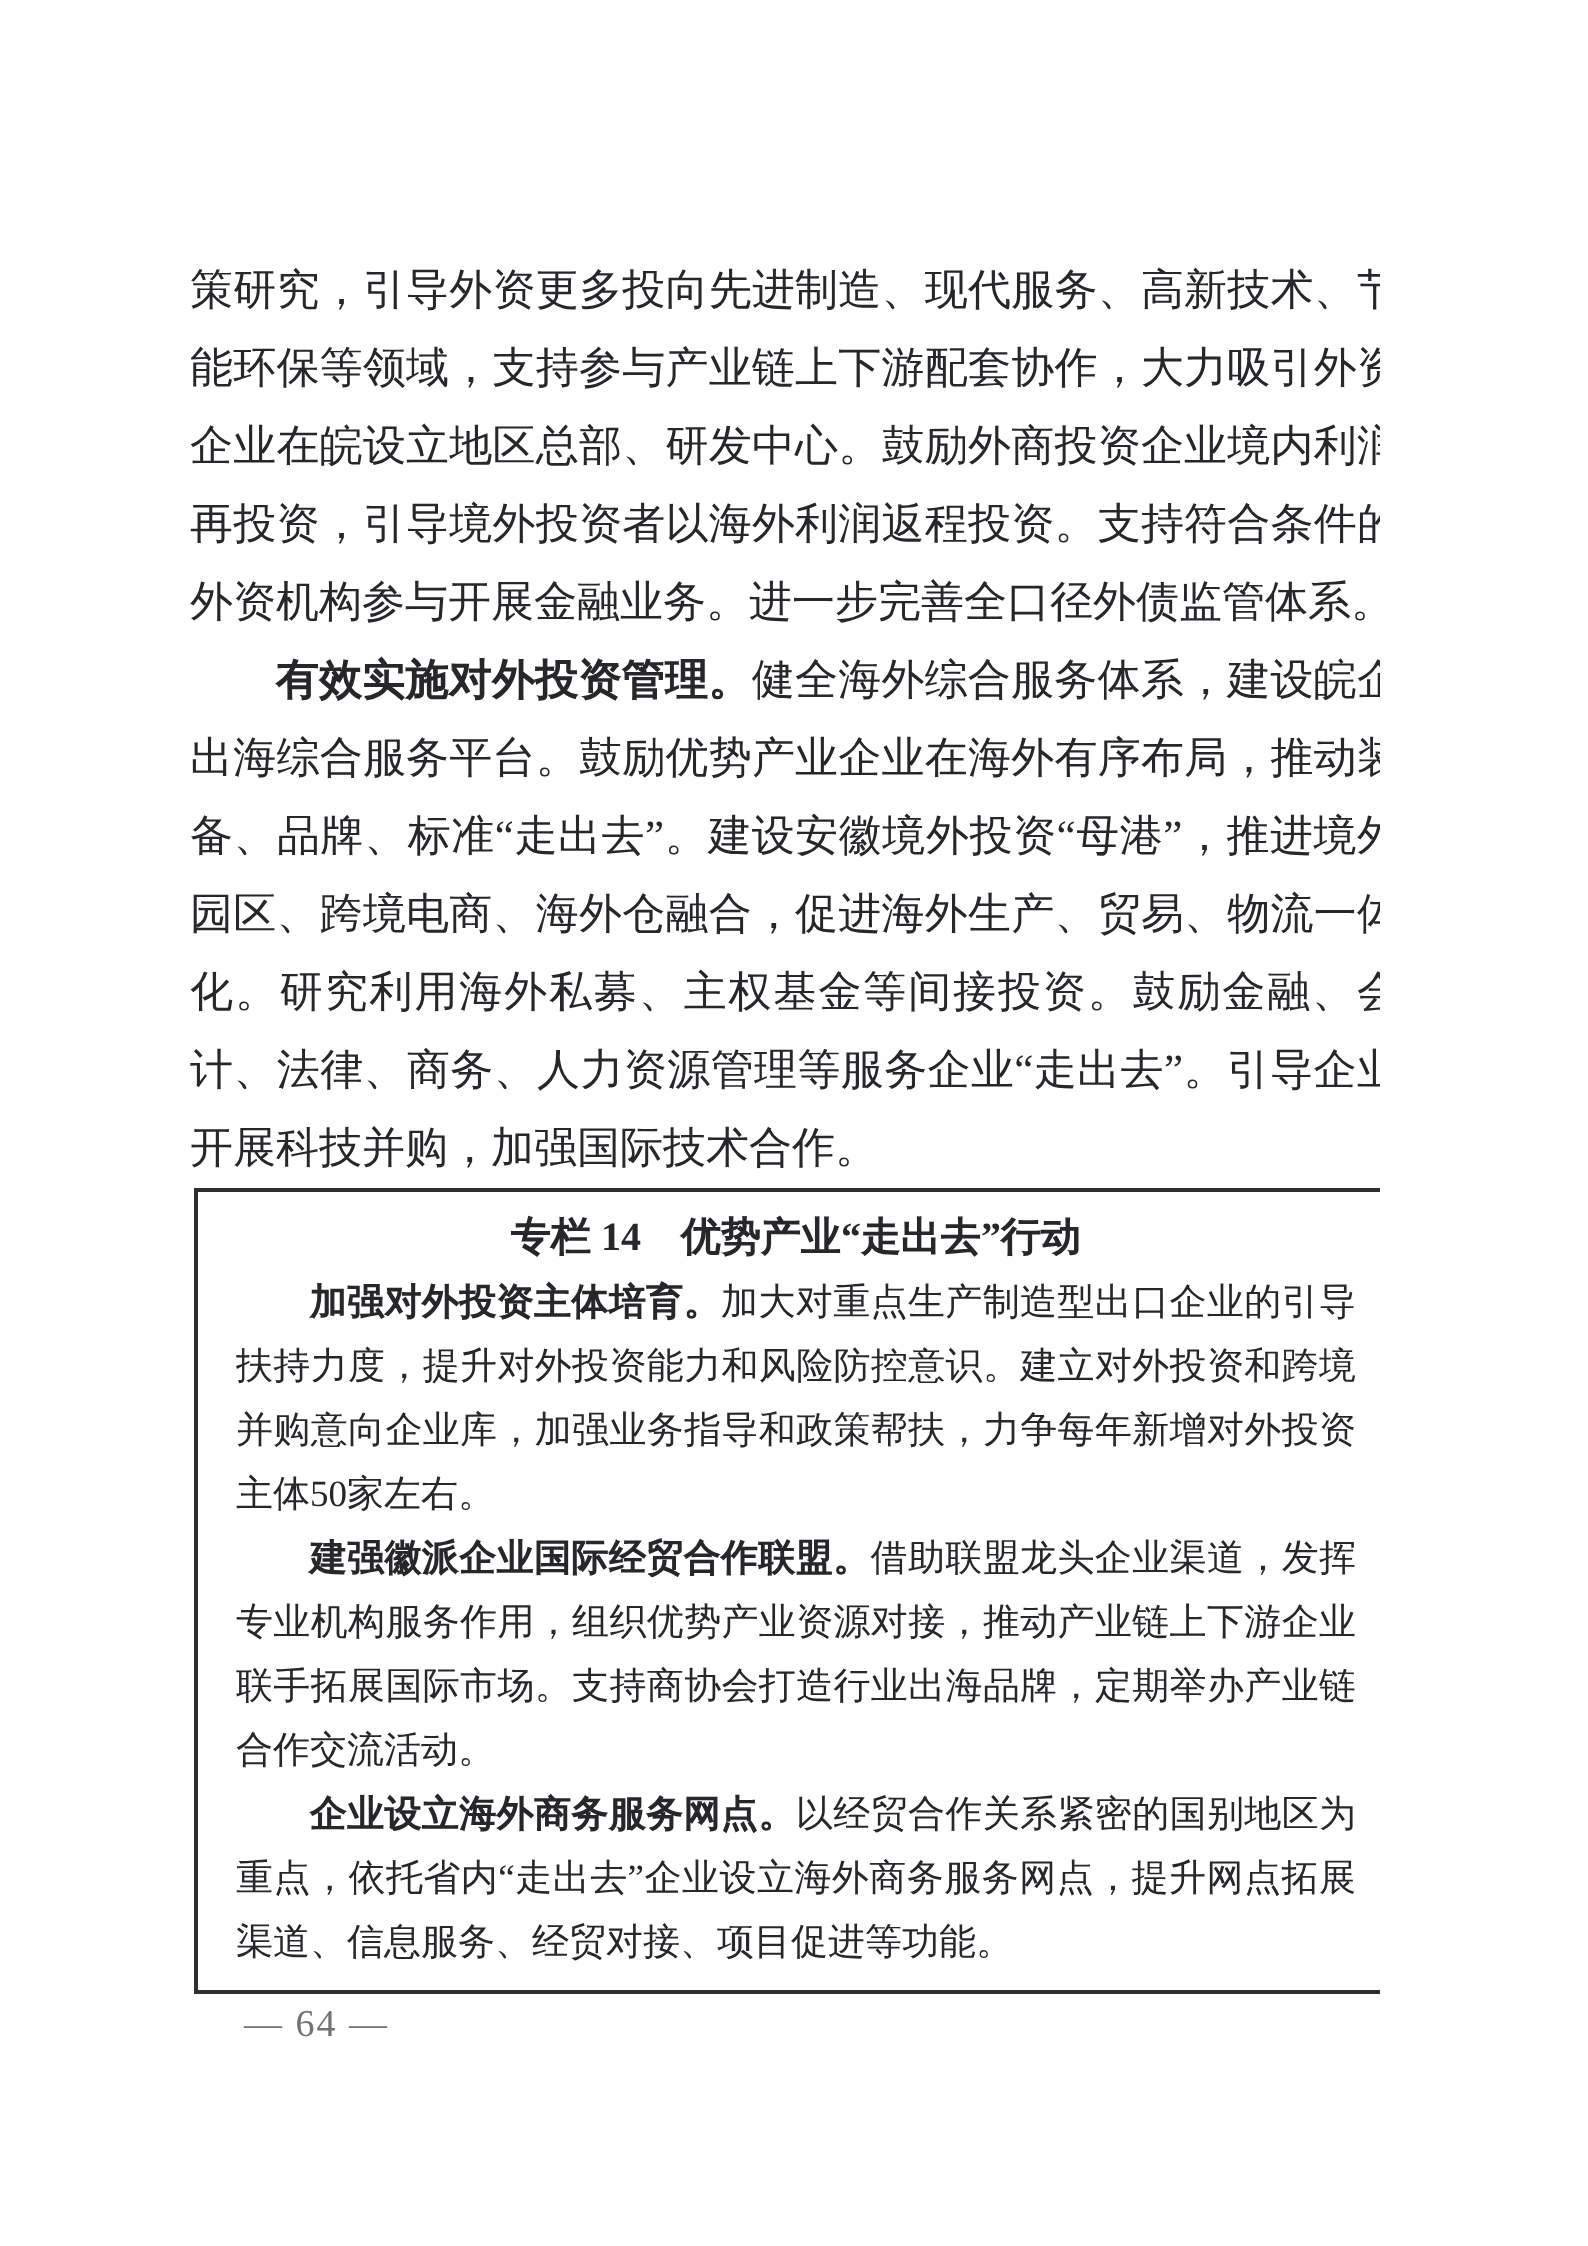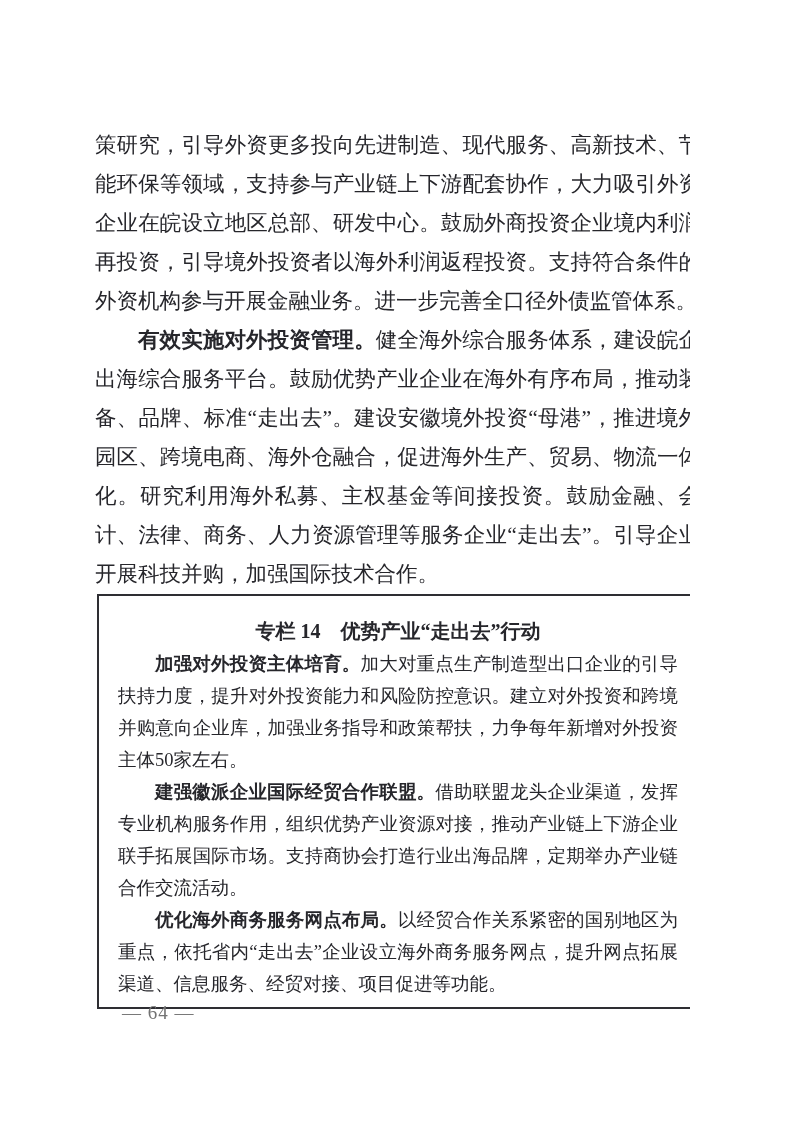--- a/index.html
+++ b/index.html
@@ -30,21 +30,21 @@
     text-justify: inter-ideograph;
     word-break: break-all;
   }
   .para .lead { font-weight: 700; }
   .para.indent { text-indent: 43px; }
   .callout {
     box-sizing: border-box;
     width: 600px;
     margin-left: 2px;
     border: 2px solid #2e2e33;
-    padding: 19px 17px 7px 19px;
+    padding: 7px 17px 7px 19px;
   }
   .callout-title {
     margin: 0;
     font-size: 20px;
     font-weight: 700;
     line-height: 33px;
     text-align: center;
   }
   .callout-para {
     margin: 0;
@@ -76,19 +76,19 @@
 
     <p class="para indent"><span class="lead">有效实施对外投资管理。</span><span>健全海外综合服务体系，建设皖企出海综合服务平台。鼓励优势产业企业在海外有序布局，推动装备、品牌、标准“走出去”。建设安徽境外投资“母港”，推进境外园区、跨境电商、海外仓融合，促进海外生产、贸易、物流一体化。研究利用海外私募、主权基金等间接投资。鼓励金融、会计、法律、商务、人力资源管理等服务企业“走出去”。引导企业开展科技并购，加强国际技术合作。</span></p>
 
     <div class="callout">
       <p class="callout-title">专栏 14　优势产业“走出去”行动</p>
 
       <p class="callout-para"><span class="lead">加强对外投资主体培育。</span><span>加大对重点生产制造型出口企业的引导扶持力度，提升对外投资能力和风险防控意识。建立对外投资和跨境并购意向企业库，加强业务指导和政策帮扶，力争每年新增对外投资主体50家左右。</span></p>
 
       <p class="callout-para"><span class="lead">建强徽派企业国际经贸合作联盟。</span><span>借助联盟龙头企业渠道，发挥专业机构服务作用，组织优势产业资源对接，推动产业链上下游企业联手拓展国际市场。支持商协会打造行业出海品牌，定期举办产业链合作交流活动。</span></p>
 
-      <p class="callout-para"><span class="lead">优化海外商务服务网点布局。</span><span>以经贸合作关系紧密的国别地区为重点，依托省内“走出去”企业设立海外商务服务网点，提升网点拓展渠道、信息服务、经贸对接、项目促进等功能。</span></p>
+      <p class="callout-para"><span class="lead">企业设立海外商务服务网点。</span><span>以经贸合作关系紧密的国别地区为重点，依托省内“走出去”企业设立海外商务服务网点，提升网点拓展渠道、信息服务、经贸对接、项目促进等功能。</span></p>
     </div>
 
   </div>
 
   <div class="footer-pagenum">— 64 —</div>
 </div>
 
 </body></html>

